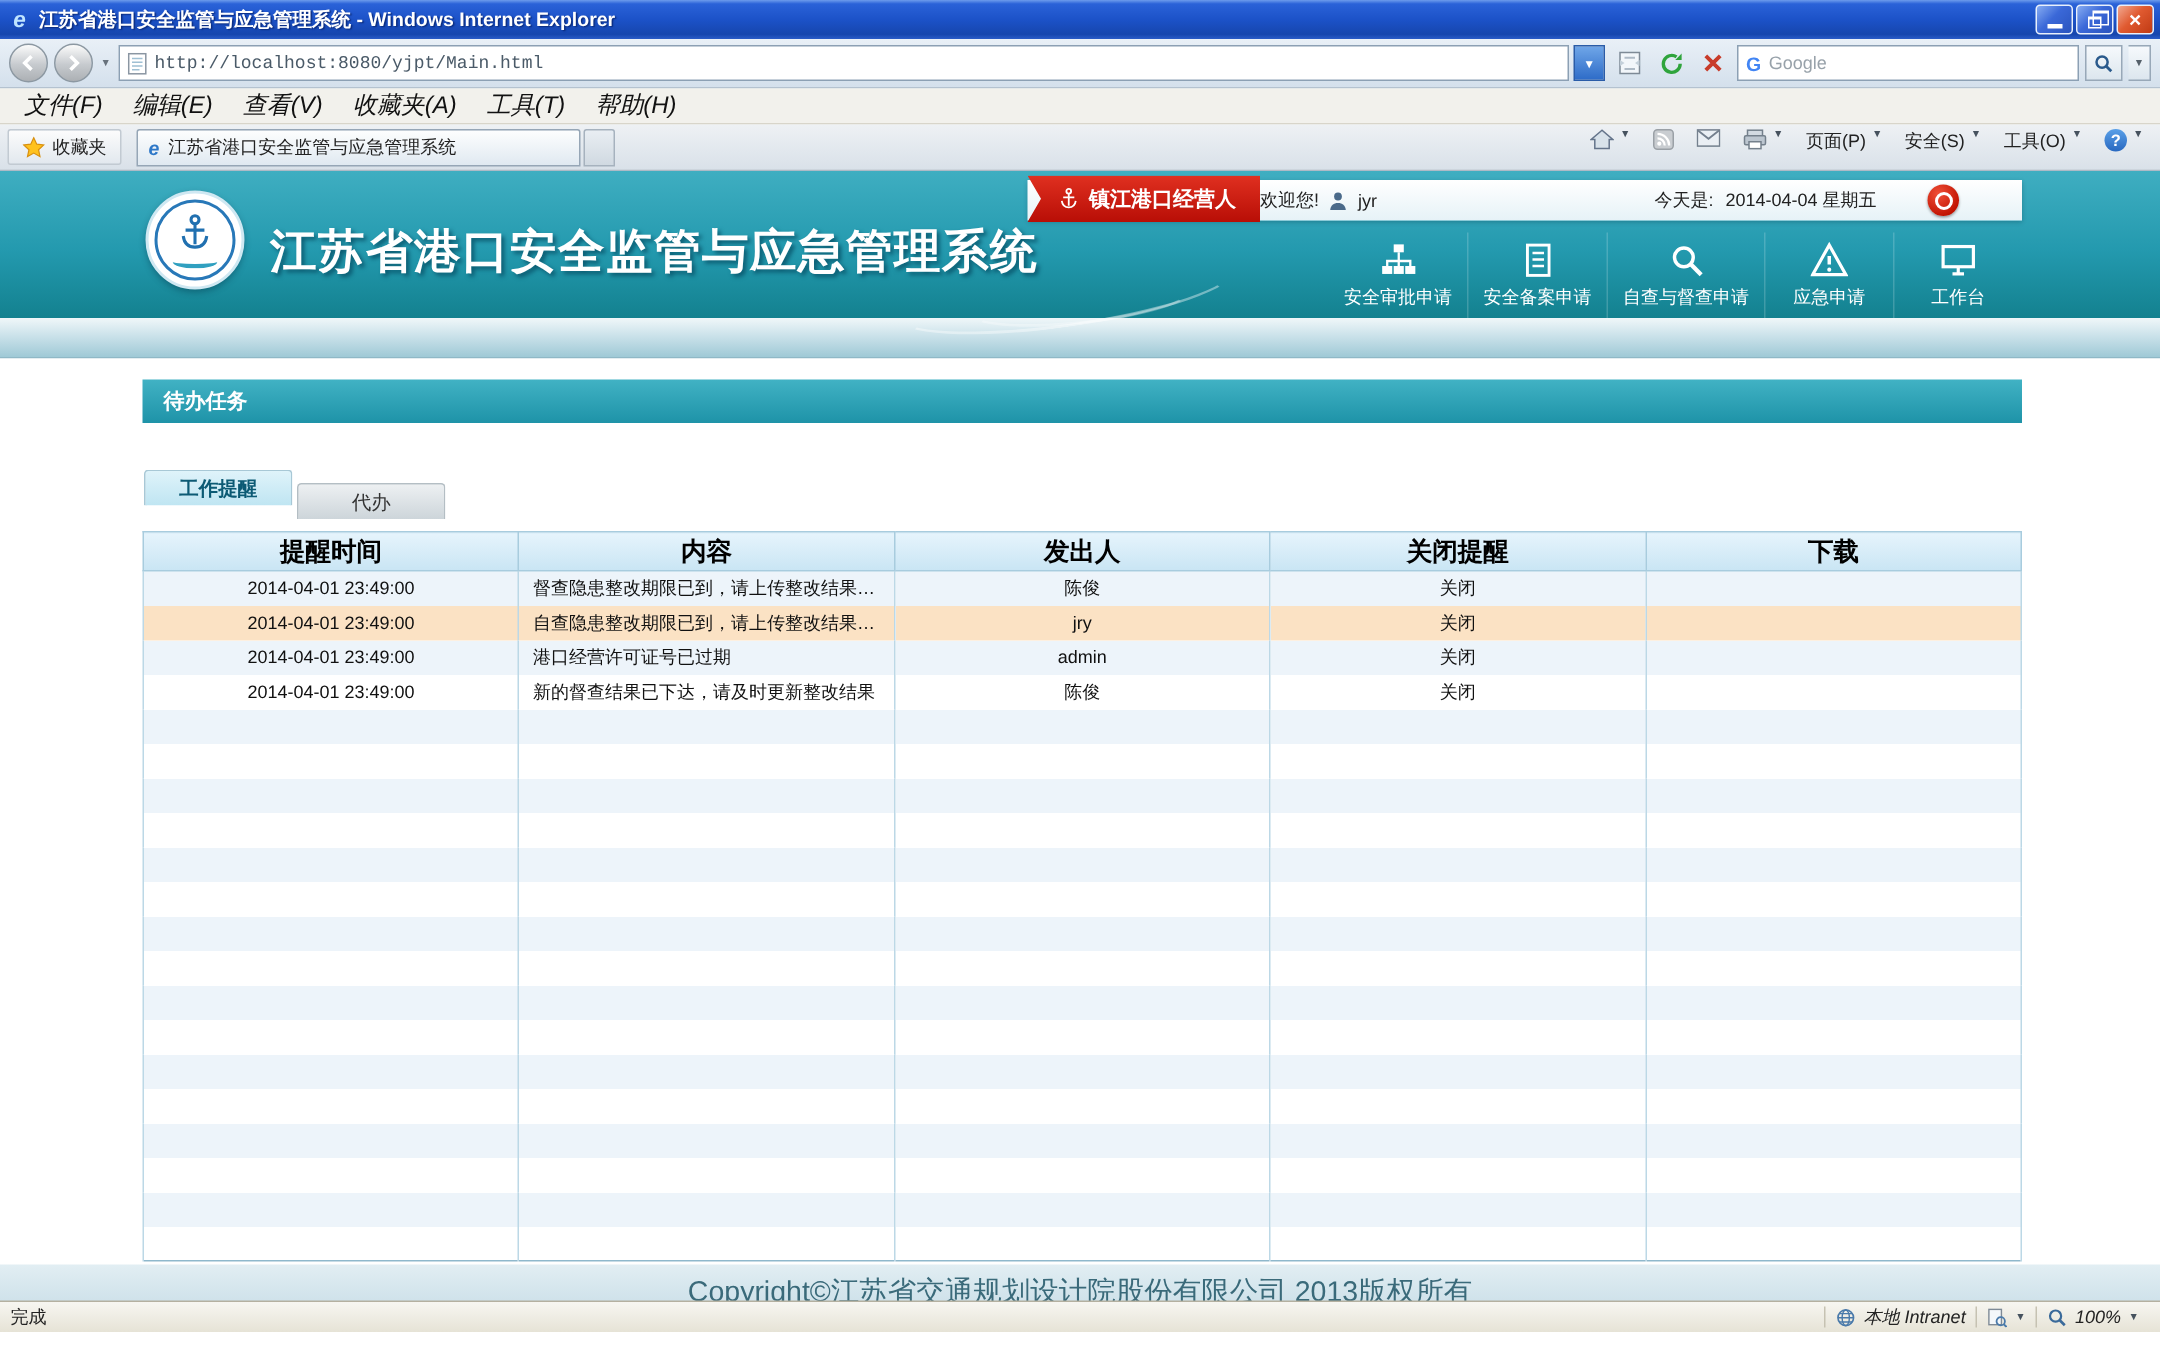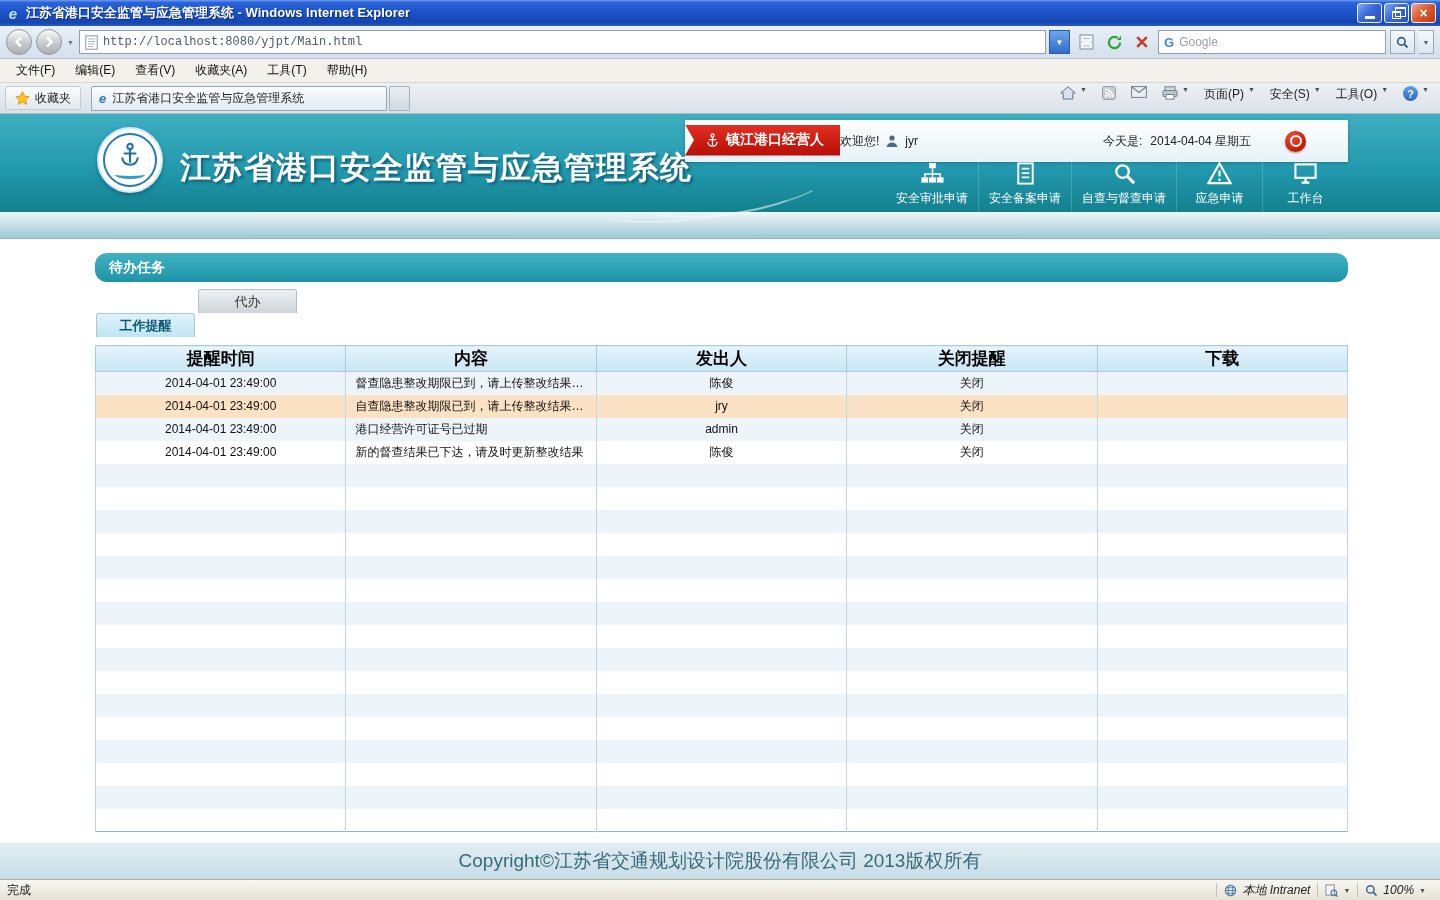--- a/index.html
+++ b/index.html
@@ -29,21 +29,21 @@
   .addr-drop{width:21px;height:24px;margin-left:-1px;background:linear-gradient(#6FA6E8,#2E6CC8);border:1px solid #2A5CA8;color:#fff;font-size:8px;display:flex;align-items:center;justify-content:center;cursor:pointer;flex:none;}
   .mini-btn{width:24px;height:24px;display:flex;align-items:center;justify-content:center;flex:none;cursor:pointer;border:1px solid transparent;border-radius:2px;}
   .search-box{width:228px;height:24px;background:#fff;border:1px solid #8CA0B4;display:flex;align-items:center;gap:5px;padding:0 5px;flex:none;cursor:text;}
   .google-g{font-weight:bold;font-size:13px;color:#4285F4;}
   .search-text{color:#98A2AA;font-size:12px;flex:1;}
   .search-go{width:25px;height:24px;background:linear-gradient(#F6F9FC,#DCE6EE);border:1px solid #98A8B8;display:flex;align-items:center;justify-content:center;flex:none;cursor:pointer;}
   .search-drop{width:15px;height:24px;background:linear-gradient(#F6F9FC,#DCE6EE);border:1px solid #98A8B8;border-left:none;color:#55606A;font-size:7px;display:flex;align-items:center;justify-content:center;flex:none;cursor:pointer;}
 
   
   .menubar{height:24px;background:#F2F1EC;border-bottom:1px solid #D8D5CA;display:flex;align-items:center;padding-left:6px;}
-  .menu-item{font-size:12px;color:#111;padding:3px 10px;cursor:pointer;}
+  .menu-item{font-size:16px;color:#111;padding:3px 10px;cursor:pointer;font-style:italic;}
 
   
   .tabbar{height:31px;background:linear-gradient(#EEF1F4,#D9E1E9);border-bottom:1px solid #AEBAC6;display:flex;align-items:center;padding:0 5px;}
   .fav-btn{display:flex;align-items:center;gap:5px;height:24px;padding:0 9px;border:1px solid #C2CAD2;border-radius:2px;background:linear-gradient(#FCFCFC,#E2E8EE);font-size:12px;color:#222;cursor:pointer;}
   .tab{width:296px;height:25px;margin-left:10px;background:linear-gradient(#FDFEFE,#E0E9F1);border:1px solid #96A6B6;border-radius:2px 2px 0 0;display:flex;align-items:center;gap:6px;padding:0 7px;font-size:12px;color:#222;cursor:pointer;overflow:hidden;white-space:nowrap;}
   .tab-stub{width:21px;height:25px;margin-left:2px;background:linear-gradient(#E9EEF3,#D0D9E1);border:1px solid #A6B2BE;border-radius:2px 2px 0 0;cursor:pointer;}
   .e-icon{color:#2E78C8;font-weight:bold;font-style:italic;font-size:13px;}
   .cmd-group{margin-left:auto;display:flex;align-items:center;gap:3px;}
   .cmd-btn{display:flex;align-items:flex-start;gap:4px;height:24px;padding:0 6px;font-size:12px;color:#222;border-radius:2px;cursor:pointer;}
   .caret{font-size:7px;color:#46525E;}
@@ -53,56 +53,56 @@
   .viewport{height:765px;position:relative;background:#fff;overflow:hidden;}
 
   .page-header{height:98px;background:linear-gradient(180deg,#3FAEC1 0%,#2399AE 55%,#13818F 100%);position:relative;}
   .logo{position:absolute;left:97px;top:13px;width:66px;height:66px;border-radius:50%;background:#fff;border:2px solid #CFE8F2;box-shadow:0 2px 4px rgba(0,40,60,.35);display:flex;flex-direction:column;align-items:center;justify-content:center;}
   .logo-ring{position:absolute;inset:4px;border:2px solid #2878B8;border-radius:50%;}
   .logo-wave{width:30px;height:9px;border-bottom:3px solid #30A0C0;border-radius:50%;margin-top:2px;}
   .site-title{position:absolute;left:180px;top:33px;font-size:31px;font-weight:bold;color:#fff;letter-spacing:1px;text-shadow:2px 2px 3px #0B5A70;white-space:nowrap;}
   .swoosh-a{position:absolute;left:595px;top:58px;width:230px;height:46px;border:2px solid transparent;border-bottom-color:rgba(255,255,255,.4);border-radius:50%;transform:rotate(-8deg);}
   .swoosh-b{position:absolute;left:645px;top:72px;width:150px;height:30px;border:2px solid transparent;border-bottom-color:rgba(255,255,255,.3);border-radius:50%;transform:rotate(-6deg);}
 
-  .top-strip{position:absolute;left:685px;right:92px;top:6px;height:42px;background:linear-gradient(#FFFFFF,#E6F2F7);display:flex;align-items:center;font-size:12px;color:#222;box-shadow:0 1px 3px rgba(0,40,60,.3);}
+  .top-strip{position:absolute;left:685px;right:92px;top:6px;height:27px;background:linear-gradient(#FFFFFF,#E6F2F7);display:flex;align-items:center;font-size:12px;color:#222;box-shadow:0 1px 3px rgba(0,40,60,.3);}
   .ribbon{height:31px;margin-top:-2px;background:linear-gradient(#E03020,#B80E06);color:#fff;font-size:14px;font-weight:bold;display:flex;align-items:center;gap:7px;padding:0 16px 0 21px;clip-path:polygon(0 0,100% 0,100% 100%,0 100%,9px 50%);box-shadow:1px 2px 3px rgba(60,0,0,.35);}
   .welcome-group{display:flex;align-items:center;gap:6px;}
   .date-group{display:flex;align-items:center;gap:8px;margin-left:auto;}
   .power{width:21px;height:21px;border-radius:50%;background:radial-gradient(circle at 35% 30%,#F05038,#C01200 75%);display:flex;align-items:center;justify-content:center;margin-left:34px;margin-right:42px;cursor:pointer;box-shadow:0 1px 2px rgba(0,0,0,.4);}
   .power::after{content:"";width:8px;height:8px;border:2.5px solid #fff;border-radius:50%;}
 
   .nav-row{position:absolute;right:92px;bottom:0;display:flex;align-items:flex-end;}
   .nav-item{display:flex;flex-direction:column;align-items:center;justify-content:center;height:57px;padding:0 10px;min-width:86px;color:#fff;cursor:pointer;border-left:1px solid rgba(255,255,255,.18);}
   .nav-item:first-child{border-left:none;}
   .nav-item.active{background:#fff;color:#C42014;}
   .nav-label{font-size:12px;margin-top:4px;white-space:nowrap;}
   .nav-icon svg{display:block;}
 
   .substrip{height:27px;background:linear-gradient(#F0F7F9 0%,#CBE2EA 45%,#9FC9D6 100%);border-bottom:1px solid #8FB8C6;}
 
   .content{height:604px;background:#fff;padding-top:14px;overflow:hidden;}
   .panel{margin:0 92px 0 95px;}
-  .section-bar{height:29px;line-height:29px;background:linear-gradient(#41B2C4,#1E93A8);color:#fff;font-size:14px;font-weight:bold;padding-left:14px;border-radius:12px;}
+  .section-bar{height:29px;line-height:29px;background:linear-gradient(#41B2C4,#1E93A8);color:#fff;font-size:14px;font-weight:bold;padding-left:14px;}
   .ptabs{display:flex;gap:3px;margin-top:7px;padding-left:1px;}
   .ptab{height:24px;line-height:23px;width:99px;text-align:center;font-size:13px;border:1px solid #A8C8D6;border-bottom:none;border-radius:3px 3px 0 0;cursor:pointer;}
   .ptab.active{background:linear-gradient(#DFF3FA,#BFE5F2);color:#0C5A74;font-weight:bold;margin-top:24px;}
-  .ptab.inactive{background:linear-gradient(#EDF0F2,#CDD5DA);color:#333;border-color:#B4BEC4;}
+  .ptab.inactive{background:linear-gradient(#EDF0F2,#CDD5DA);color:#333;border-color:#B4BEC4;margin-top:33px;}
   .task-table{width:100%;border-collapse:collapse;table-layout:fixed;margin-top:8px;border:1px solid #8FB8CC;}
   .task-table th{height:25px;background:linear-gradient(#E6F4FC,#C9E5F4);font-size:17px;font-weight:bold;color:#000;border:1px solid #A8CCDE;}
   .task-table td{height:23px;font-size:12px;color:#111;border-left:1px solid #BCD8E6;border-right:1px solid #BCD8E6;text-align:center;overflow:hidden;white-space:nowrap;}
   tr.odd td{background:#EDF4FA;}
   tr.even td{background:#FFFFFF;}
   tr.hl td{background:#FBE2C4;}
   .task-table td.c1{text-align:left;padding:0 9px;}
   .close-link{cursor:pointer;color:#111;}
 
   .page-footer{height:36px;background:linear-gradient(#E2EEF3,#C6DCE6);display:flex;align-items:center;justify-content:center;font-size:19px;color:#3A6A7A;}
 
   
-  .statusbar{position:absolute;left:0;right:0;bottom:0;height:21px;background:linear-gradient(#F7F6F1,#E6E3D6);border-top:1px solid #B4B0A0;display:flex;align-items:center;font-size:12px;color:#222;padding:0 7px;}
+  .statusbar{position:absolute;left:0;right:0;bottom:12px;height:21px;background:linear-gradient(#F7F6F1,#E6E3D6);border-top:1px solid #B4B0A0;display:flex;align-items:center;font-size:12px;color:#222;padding:0 7px;}
   .status-left{flex:1;}
   .status-seg{display:flex;align-items:center;gap:5px;padding:0 7px;font-style:italic;}
   .status-sep{width:1px;height:14px;background:#C6C2B2;}
 </style>
 </head>
 <body>
 
 <div class="screen">
 
   <div class="titlebar">

